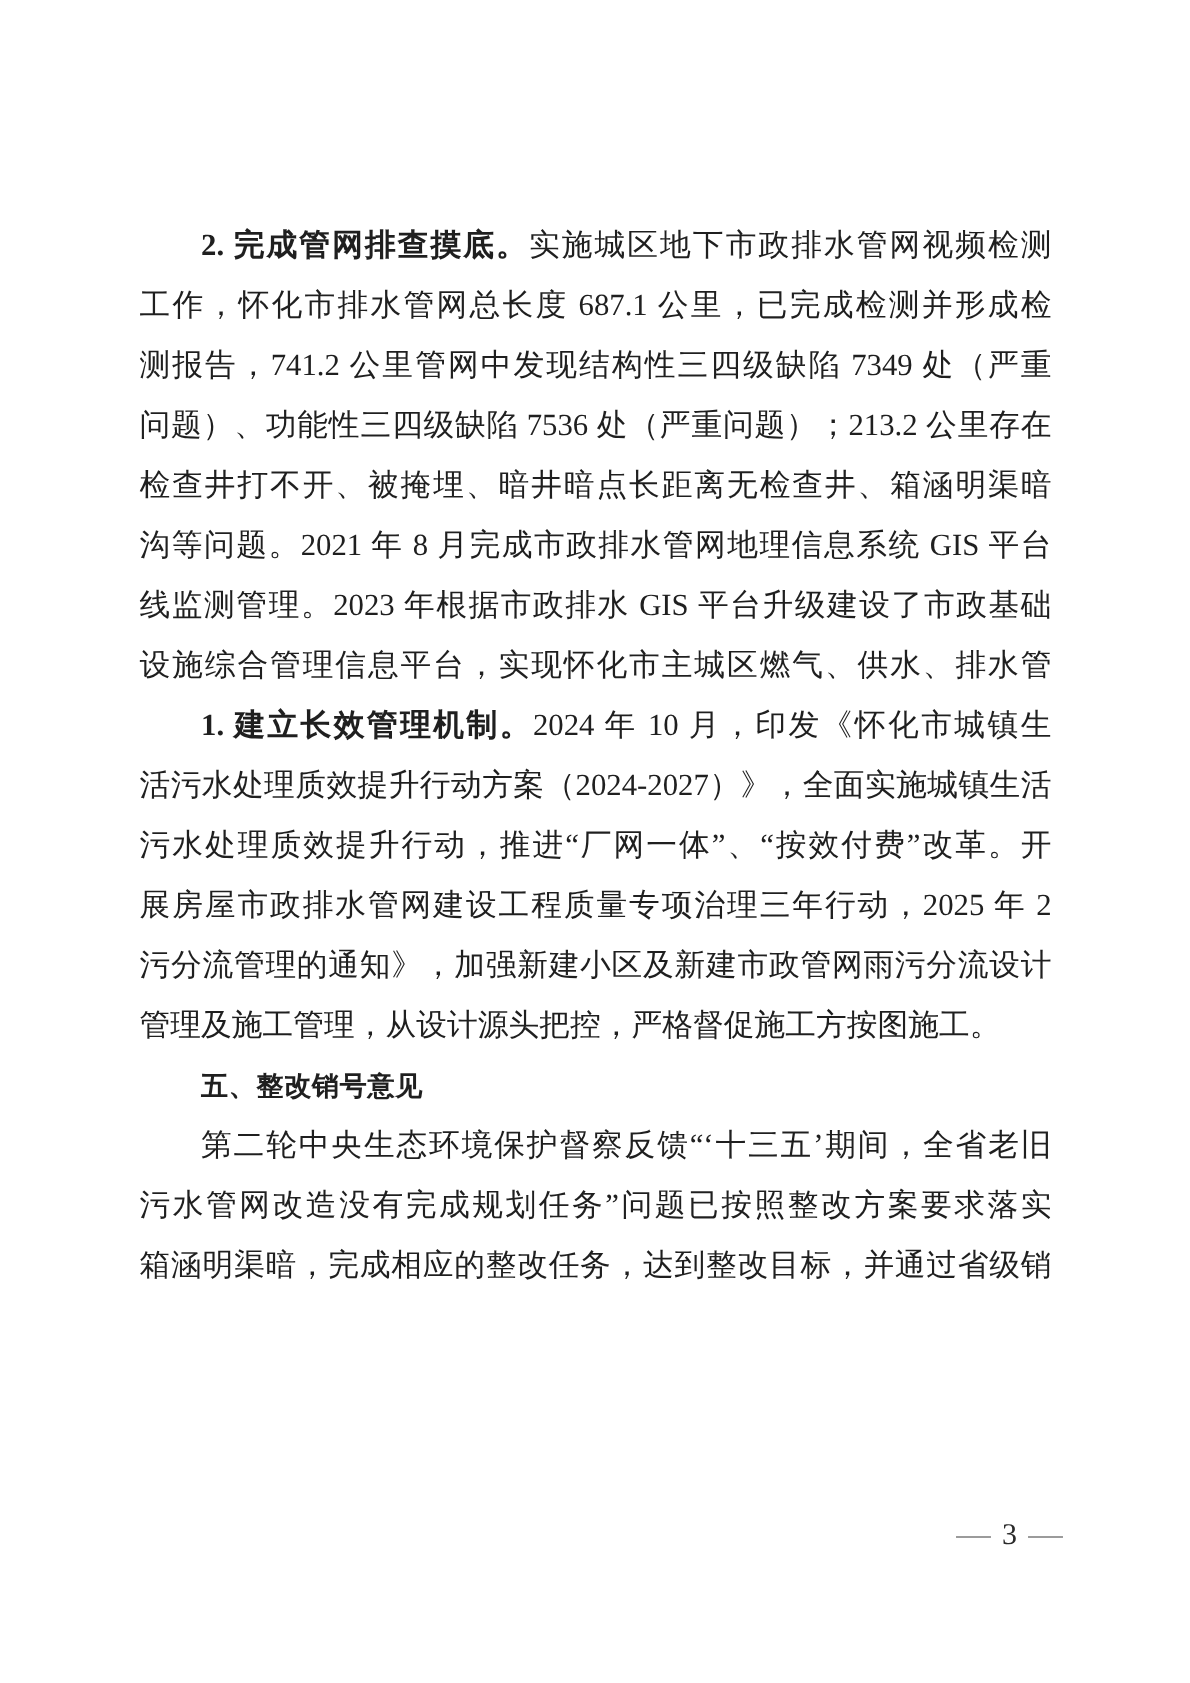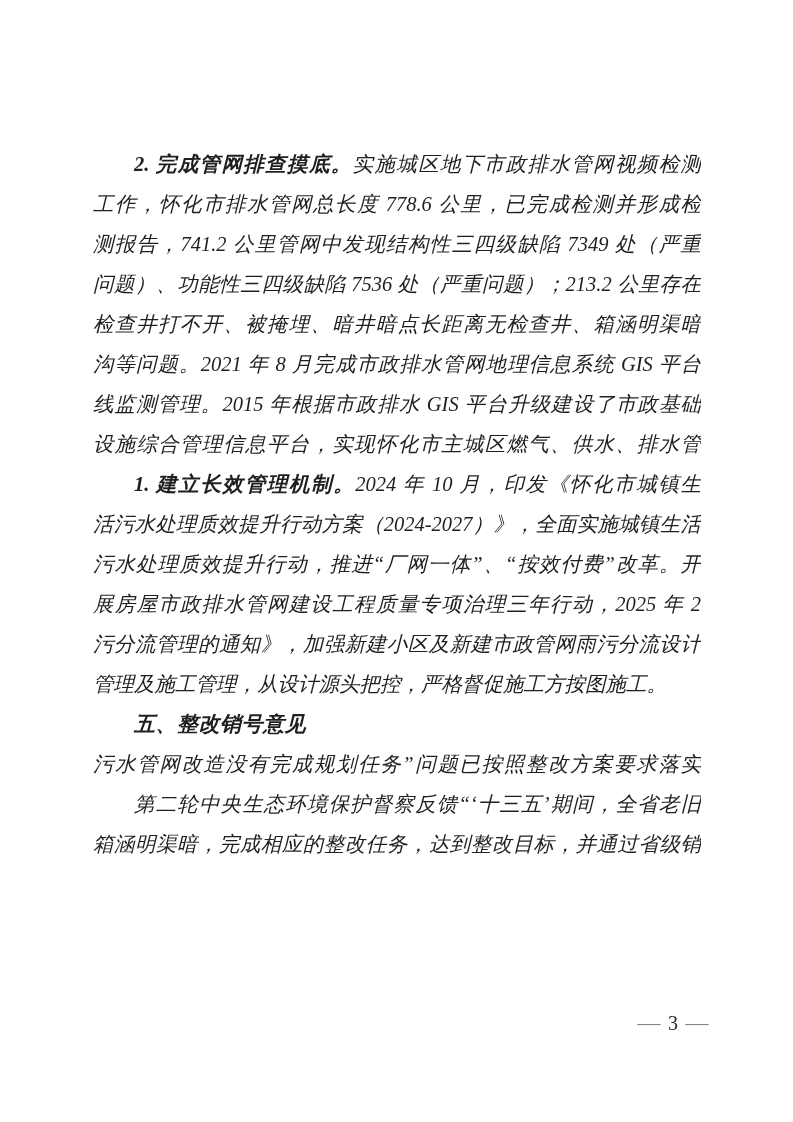--- a/index.html
+++ b/index.html
@@ -21,29 +21,28 @@
     width: 608px;
   }
   .line {
     height: 40px;
     line-height: 40px;
     font-size: 20.5px;
     text-align: justify;
     text-align-last: justify;
     overflow: hidden;
     white-space: normal;
-    font-style: italic;
   }
   .line.plast { text-align-last: left; }
   .line.indent { text-indent: 41px; }
   .lead { font-weight: bold; }
   .line.heading {
     font-weight: bold;
     font-family: "Liberation Sans", "DejaVu Sans", sans-serif;
-    font-size: 21px;
+    font-size: 18px;
     text-align-last: left;
     letter-spacing: 0.5px;
   }
   .page-footer {
     position: absolute;
     top: 1010px;
     right: 86px;
     height: 26px;
     display: flex;
     align-items: center;
@@ -55,40 +54,40 @@
 </style>
 </head>
 <body>
 
 <div class="page">
 
   <main class="body-text">
 
     <div class="line indent"><span class="lead">2. 完成管网排查摸底。</span><span>实施城区地下市政排水管网视频检测</span></div>
 
-    <div class="line">工作，怀化市排水管网总长度 778.6 公里，已完成检测并形成检</div>
+    <div class="line">工作，怀化市排水管网总长度 687.1 公里，已完成检测并形成检</div>
     <div class="line">测报告，741.2 公里管网中发现结构性三四级缺陷 7349 处（严重</div>
     <div class="line">问题）、功能性三四级缺陷 7536 处（严重问题）；213.2 公里存在</div>
     <div class="line">检查井打不开、被掩埋、暗井暗点长距离无检查井、箱涵明渠暗</div>
     <div class="line">沟等问题。2021 年 8 月完成市政排水管网地理信息系统 GIS 平台</div>
-    <div class="line">线监测管理。2015 年根据市政排水 GIS 平台升级建设了市政基础</div>
+    <div class="line">线监测管理。2023 年根据市政排水 GIS 平台升级建设了市政基础</div>
     <div class="line">设施综合管理信息平台，实现怀化市主城区燃气、供水、排水管</div>
 
     <div class="line indent"><span class="lead">1. 建立长效管理机制。</span><span>2024 年 10 月，印发《怀化市城镇生</span></div>
 
     <div class="line">活污水处理质效提升行动方案（2024-2027）》，全面实施城镇生活</div>
     <div class="line">污水处理质效提升行动，推进“厂网一体”、“按效付费”改革。开</div>
     <div class="line">展房屋市政排水管网建设工程质量专项治理三年行动，2025 年 2</div>
     <div class="line">污分流管理的通知》，加强新建小区及新建市政管网雨污分流设计</div>
     <div class="line plast">管理及施工管理，从设计源头把控，严格督促施工方按图施工。</div>
 
     <div class="line heading indent">五、整改销号意见</div>
 
+    <div class="line indent">第二轮中央生态环境保护督察反馈“‘十三五’期间，全省老旧</div>
     <div class="line">污水管网改造没有完成规划任务”问题已按照整改方案要求落实</div>
-    <div class="line indent">第二轮中央生态环境保护督察反馈“‘十三五’期间，全省老旧</div>
     <div class="line">箱涵明渠暗，完成相应的整改任务，达到整改目标，并通过省级销</div>
 
   </main>
 
   <footer class="page-footer">
     <span class="dash">—</span>
     <span class="num">3</span>
     <span class="dash">—</span>
   </footer>
 

